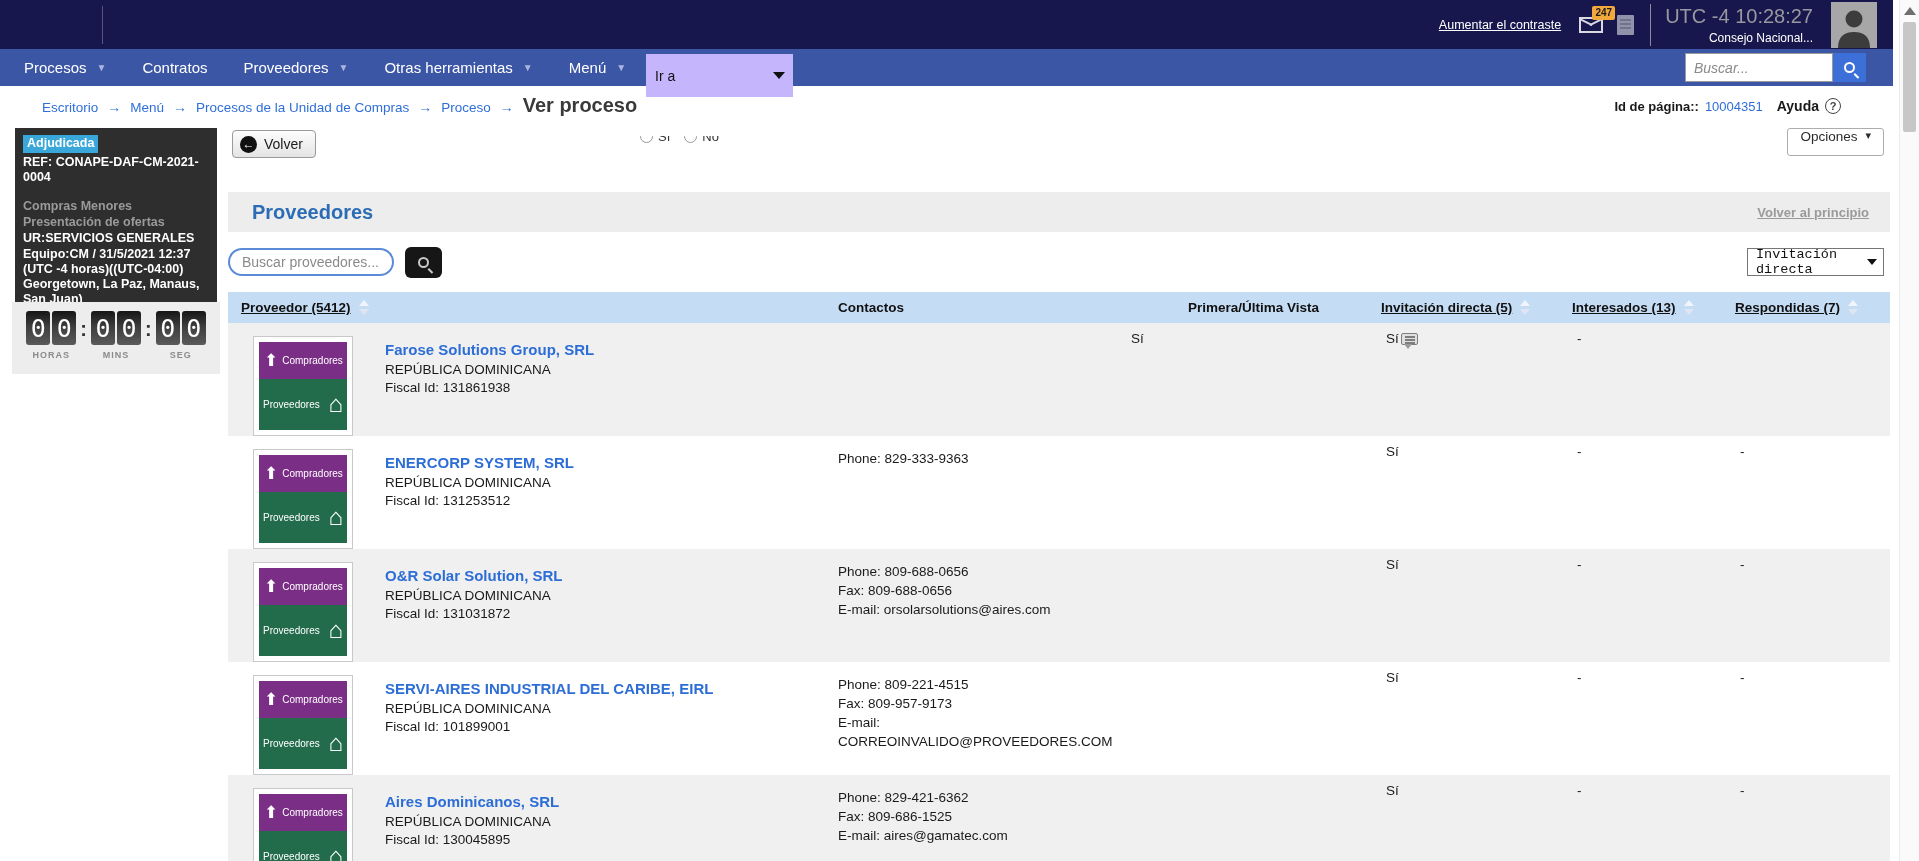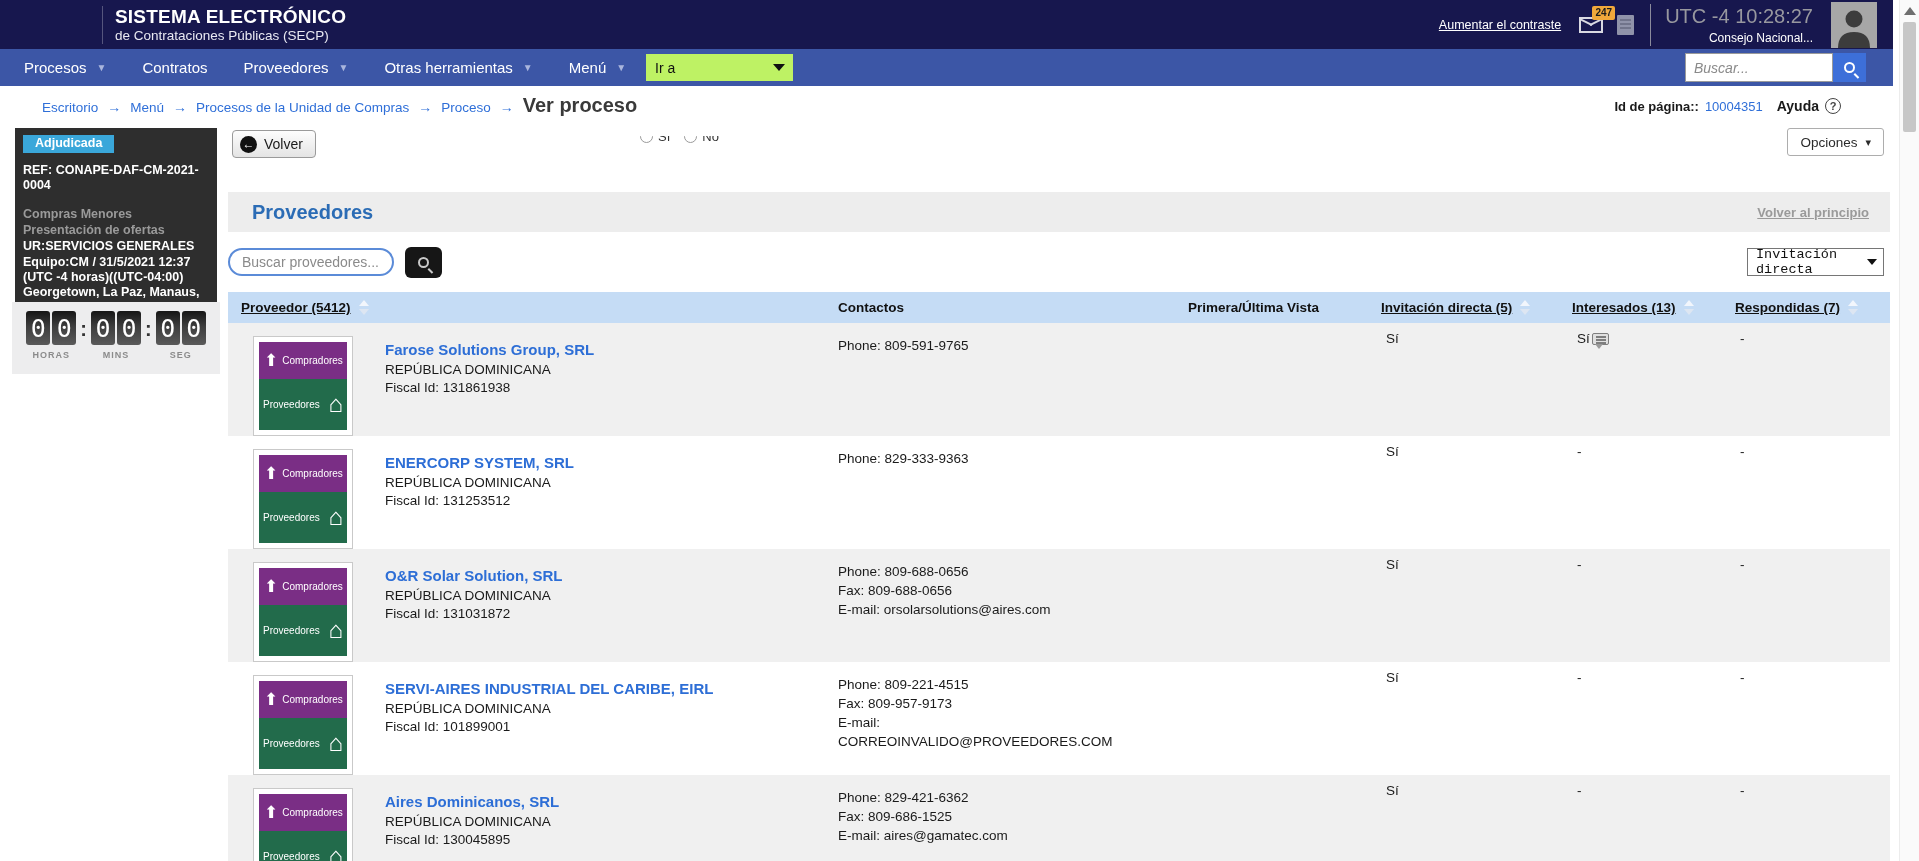--- a/index.html
+++ b/index.html
@@ -43,21 +43,21 @@
   .time-block { display:flex; flex-direction:column; align-items:flex-end; }
   .utc-time { color:#98989f; font-size:20px; }
   .org-name { color:#fff; font-size:12px; margin-top:3px; }
   .avatar { width:46px; height:46px; background:#a7a7a7; margin-left:4px; cursor:pointer; }
 
   
   .navbar { position:absolute; left:0; top:49px; width:1893px; height:37px; background:#3c56a6; }
   .nav-items { position:absolute; left:24px; top:0; height:37px; display:flex; align-items:center; gap:36px; }
   .nav-item { color:#fff; font-size:15px; display:flex; align-items:center; gap:10px; cursor:pointer; }
   .nav-caret { font-size:10px; color:#aab6dd; }
-  .goto-select { position:absolute; left:646px; top:5px; width:147px; height:27px; background:#bef264;
+  .goto-select { position:absolute; left:646px; top:5px; width:147px; height:43px; background:#c4b5fd;
     display:flex; align-items:center; justify-content:space-between; padding:0 8px 0 9px;
     font-size:14px; color:#111; cursor:pointer; }
   .goto-caret { width:0; height:0; border-left:6px solid transparent; border-right:6px solid transparent; border-top:7px solid #111; }
   .nav-search { position:absolute; right:27px; top:4px; display:flex; }
   .nav-search input { width:148px; height:29px; border:1px solid #9a9a9a; padding:0 8px; font-size:14px;
     font-family:"Liberation Sans", sans-serif; }
   .nav-search input::placeholder { color:#8a8a8a; font-style:italic; }
   .nav-search-btn { width:33px; height:29px; background:#3d6fd9; border:none; cursor:pointer;
     display:flex; align-items:center; justify-content:center; }
   .mag { position:relative; width:11px; height:11px; border:2px solid currentColor; border-radius:50%; }
@@ -75,21 +75,21 @@
   .page-meta { position:absolute; right:52px; top:12px; font-size:13px; color:#1a1a1a; display:flex; align-items:center; gap:6px; }
   .page-meta .lbl { font-weight:bold; }
   .page-id { color:#2f6fd8; }
   .help-lbl { font-weight:bold; font-size:14px; margin-left:8px; }
   .help-circle { width:16px; height:16px; border:1.5px solid #444; border-radius:50%;
     display:flex; align-items:center; justify-content:center; font-size:11px; font-weight:bold; color:#444; cursor:pointer; }
 
   
   .process-panel { position:absolute; left:15px; top:128px; width:202px; background:#2e2e2e;
     color:#fff; padding:7px 8px 10px 8px; font-size:12.5px; font-weight:bold; line-height:1.2; }
-  .status-chip { display:inline-block; background:#3aa7da; color:#fff; padding:1px 12px 2px; margin-bottom:10px; }
+  .status-chip { display:inline-block; background:#3aa7da; color:#fff; padding:1px 4px 2px; margin-bottom:2px; }
   .panel-ref { margin-bottom:14px; }
   .panel-gray { color:#9a9a9a; }
   .panel-line { margin-top:1px; }
 
   
   .timer-wrap { position:absolute; left:12px; top:302px; width:208px; height:72px; background:#ededee;
     display:flex; justify-content:center; align-items:flex-start; padding-top:9px; gap:4px; }
   .tgroup { display:flex; flex-direction:column; align-items:center; }
   .tdigits { display:flex; gap:2px; }
   .tdigit { width:24px; height:34px; background:linear-gradient(#161616,#3d3d3d 45%,#5a5a5a);
@@ -101,21 +101,21 @@
   
   .main { position:absolute; left:228px; top:118px; width:1662px; }
   .toolbar-row { position:relative; height:74px; }
   .btn-volver { position:absolute; left:4px; top:12px; height:28px; display:flex; align-items:center; gap:7px;
     background:linear-gradient(#fdfdfd,#e4e4e4); border:1px solid #9a9a9a; border-radius:4px;
     padding:0 12px 0 7px; font-size:14px; color:#1a1a1a; cursor:pointer; font-family:"Liberation Sans", sans-serif; }
   .volver-circle { width:17px; height:17px; background:#111; border-radius:50%; color:#fff;
     display:flex; align-items:center; justify-content:center; font-size:12px; }
   .btn-opciones { position:absolute; right:6px; top:10px; height:28px; background:#fff;
     border:1px solid #adadad; border-radius:3px; padding:0 12px; font-size:13.5px; color:#2b2b2b;
-    display:flex; align-items:center; gap:8px; cursor:pointer; font-family:"Liberation Sans", sans-serif; }
+    display:flex; gap:8px; cursor:pointer; font-family:"Liberation Sans", sans-serif; }
   .opt-caret { font-size:11px; color:#2b2b2b; }
   .clipped-radios { position:absolute; left:412px; top:18px; height:13px; overflow:hidden; }
   .clipped-inner { display:flex; align-items:center; gap:14px; transform:translateY(-7px); }
   .radio-pair { display:flex; align-items:center; gap:5px; font-size:13px; color:#333; }
   .radio-circle { width:13px; height:13px; border:1px solid #9a9a9a; border-radius:50%; background:#fff; cursor:pointer; }
 
   .section-head { height:40px; background:#ededed; display:flex; align-items:center;
     justify-content:space-between; padding:0 21px 0 24px; }
   .section-title { color:#2b6cb5; font-size:20px; font-weight:bold; }
   .back-top { color:#9a9a9a; font-size:13px; font-weight:bold; text-decoration:underline; cursor:pointer; }
@@ -178,24 +178,20 @@
 
   <header class="topbar">
     <div class="brand">
       <div class="brand-logo">
         <span class="person p1 c-navy"><span class="head"></span><span class="body"></span></span>
         <span class="person p2 c-yellow"><span class="head"></span><span class="body"></span></span>
         <span class="person p3 c-blue"><span class="head"></span><span class="body"></span></span>
         <span class="person p4 c-yellow"><span class="head"></span><span class="body"></span></span>
       </div>
       <div class="brand-divider"></div>
-      <div>
-        <div class="brand-title">SISTEMA ELECTRÓNICO</div>
-        <div class="brand-sub">de Contrataciones Públicas (SECP)</div>
-      </div>
     </div>
     <div class="top-right">
       <a class="contrast-link">Aumentar el contraste</a>
       <div class="mail-wrap">
         <div class="mail-icon"></div>
         <div class="mail-badge">247</div>
       </div>
       <div class="page-icon"></div>
       <div class="tr-divider"></div>
       <div class="time-block">
@@ -388,23 +384,20 @@
                 <span class="plogo-arrow">⬆</span>
                 <span class="plogo-toplabel">Compradores</span>
               </div>
               <div class="plogo-bottom">
                 <span class="plogo-bottomlabel">Proveedores</span>
                 <span class="plogo-house">⌂</span>
               </div>
             </div>
             <div class="pinfo"><a class="pname">Farose Solutions Group, SRL</a><div class="pcountry">REPÚBLICA DOMINICANA</div><div class="pfiscal">Fiscal Id: 131861938</div></div>
           </div>
-          <div class="cell-contacts">
-            <div>Phone: 809-591-9765</div>
-          </div>
           <div class="cell-plain"></div>
           <div class="cell-plain">Sí</div>
           <div class="cell-plain"><span>Sí</span><span class="comment-icon"></span></div>
           <div class="cell-plain">-</div>
         </div>
         <div class="tbl-row">
           <div class="cell-provider">
             <div class="plogo">
               <div class="plogo-top">
                 <span class="plogo-arrow">⬆</span>

